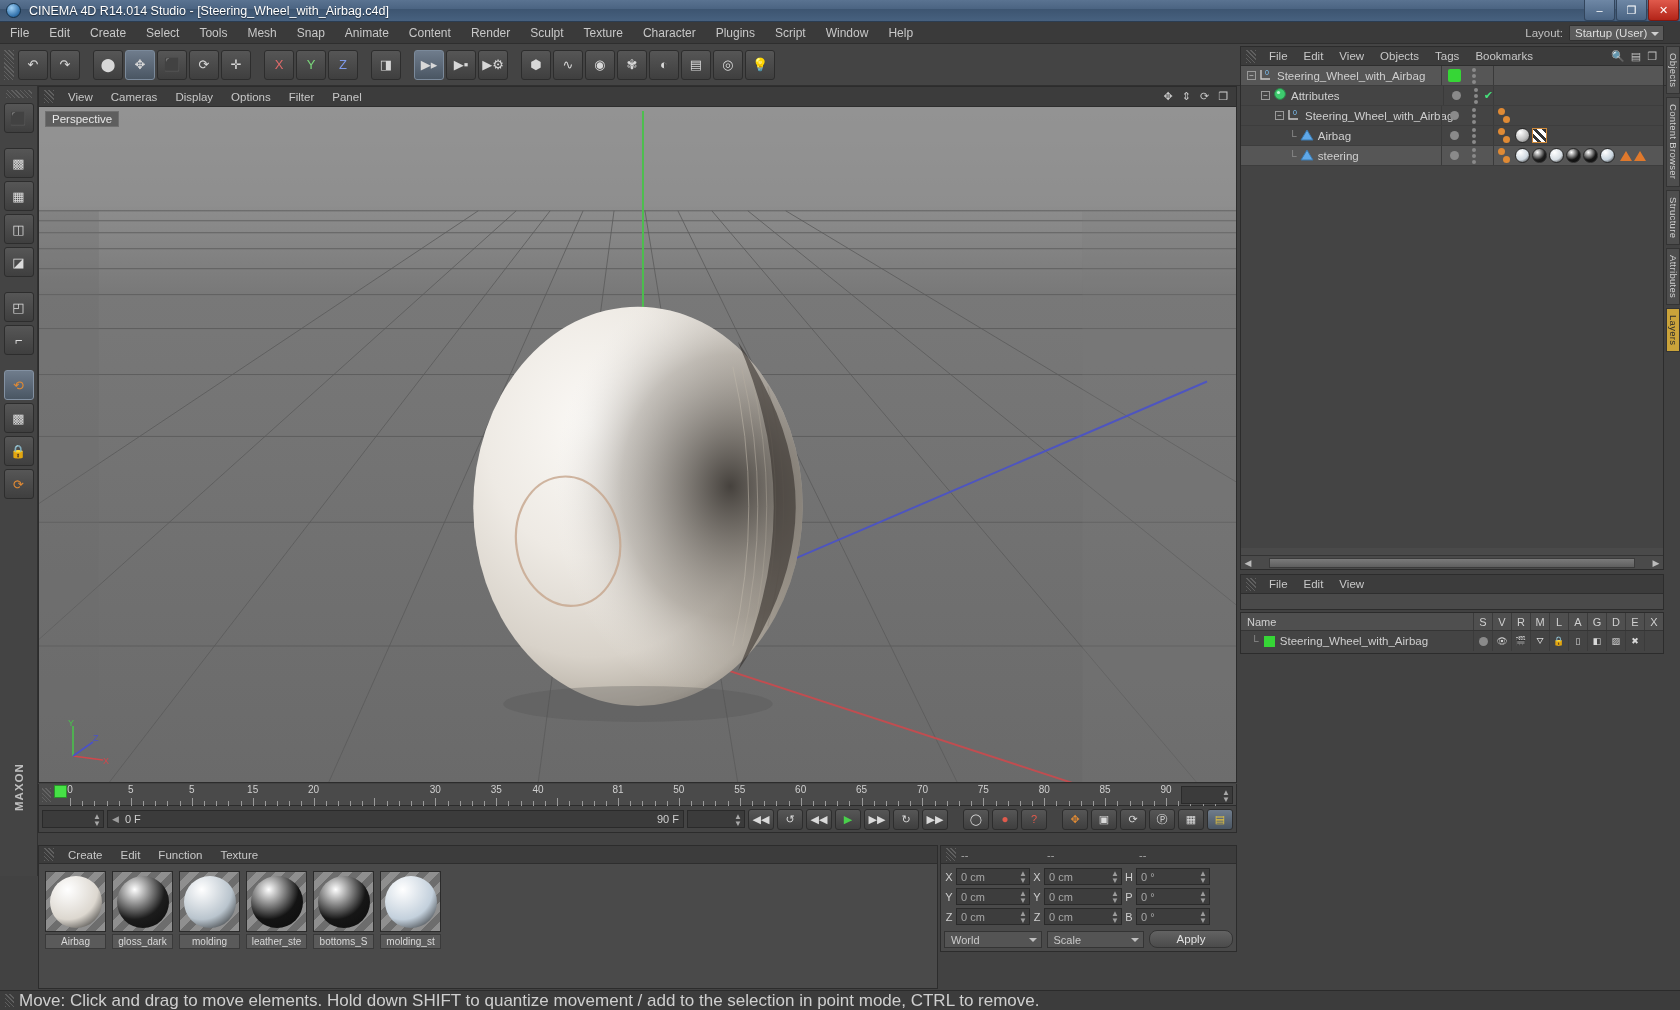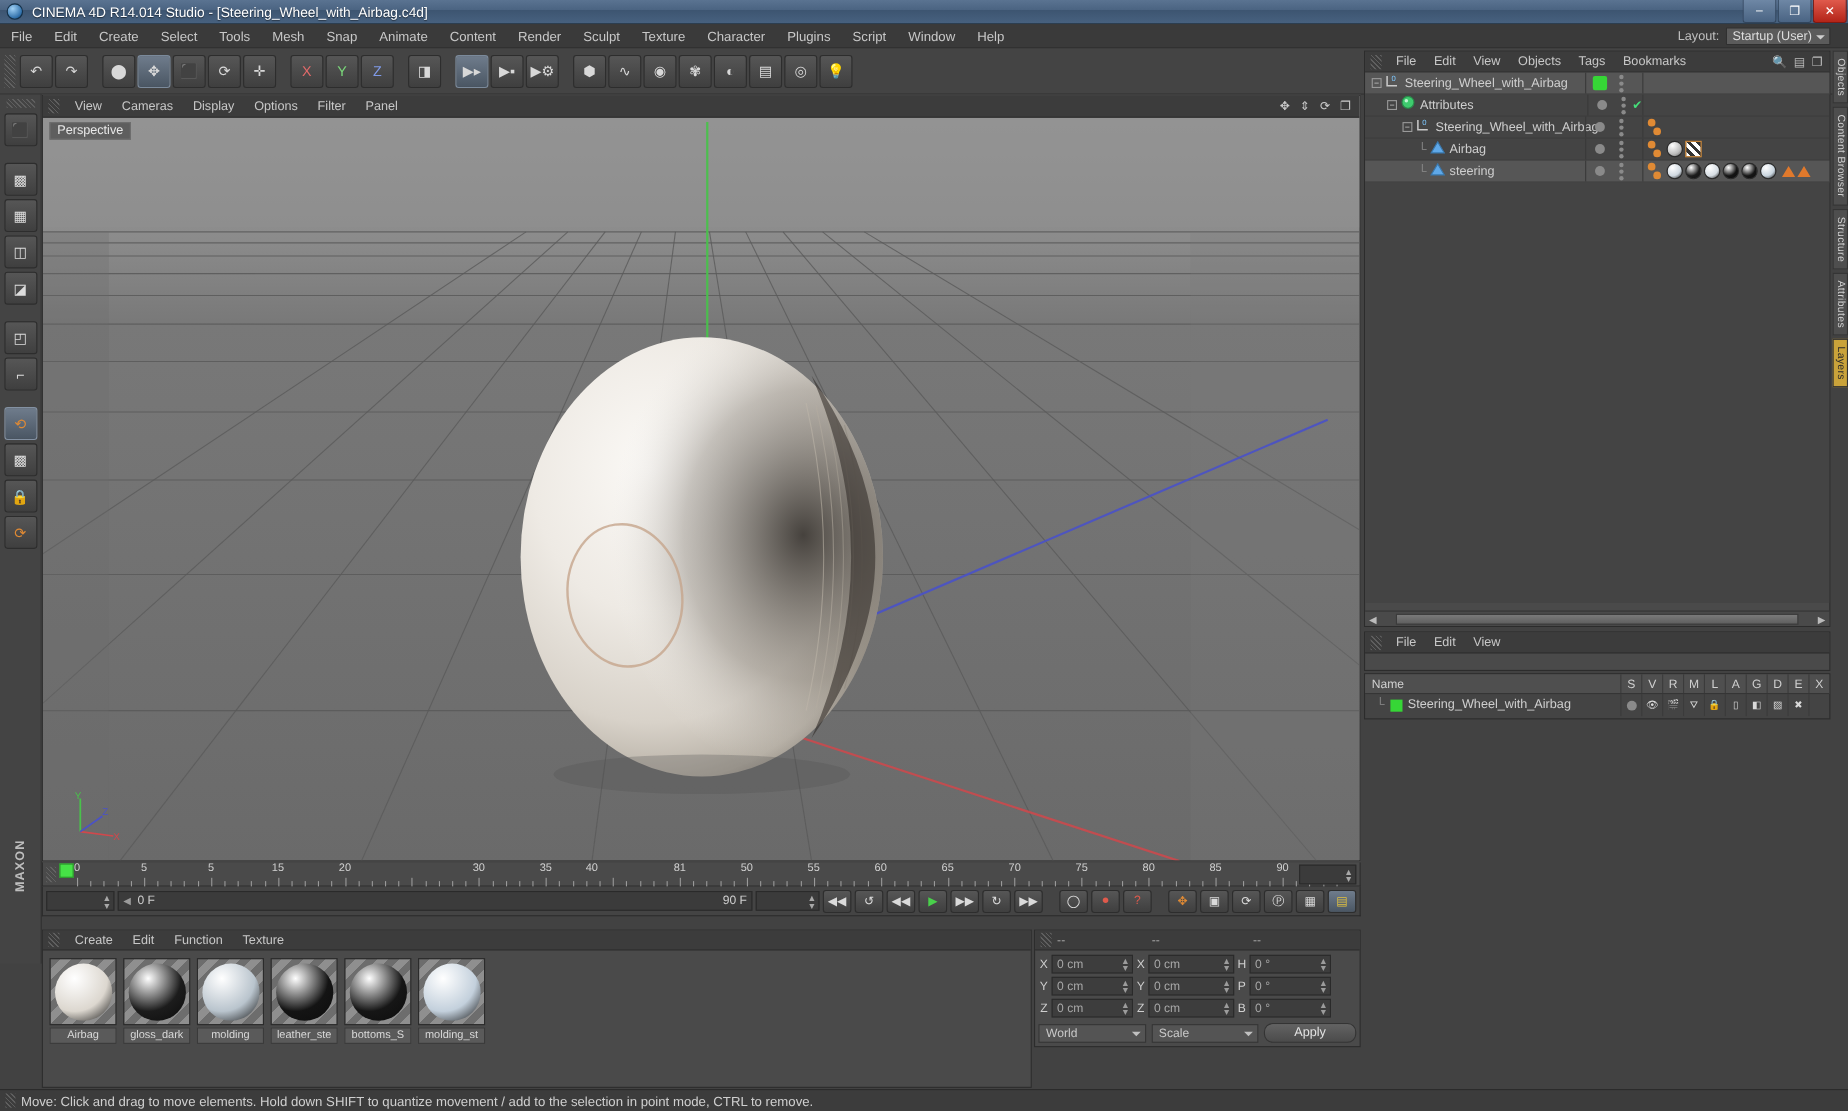--- a/index.html
+++ b/index.html
@@ -258,21 +258,21 @@
   }
   .vtab.acc{ background:#caa33a; color:#2b2b2b; }
 
   
   .statusbar{
     position:absolute; left:0; bottom:0; width:1680px; height:20px;
     background:#3c3c3c; border-top:1px solid #2b2b2b; display:flex; align-items:center;
   }
   .sb-grip{ width:9px;height:13px;margin:0 5px;
     background-image:repeating-linear-gradient(45deg,#6a6a6a 0 1px,transparent 1px 3px);opacity:.75;}
-  .sb-text{ color:#cfcfcf; font-size:12px;text-align:center; }
+  .sb-text{ color:#cfcfcf; font-size:17px;text-align:center; }
 </style>
 </head>
 <body>
 
 <div id="app">
 
   <div class="titlebar">
     <div class="tb-icon"></div>
     <div class="tb-title">CINEMA 4D R14.014 Studio - [Steering_Wheel_with_Airbag.c4d]</div>
     <div class="tb-btns">

